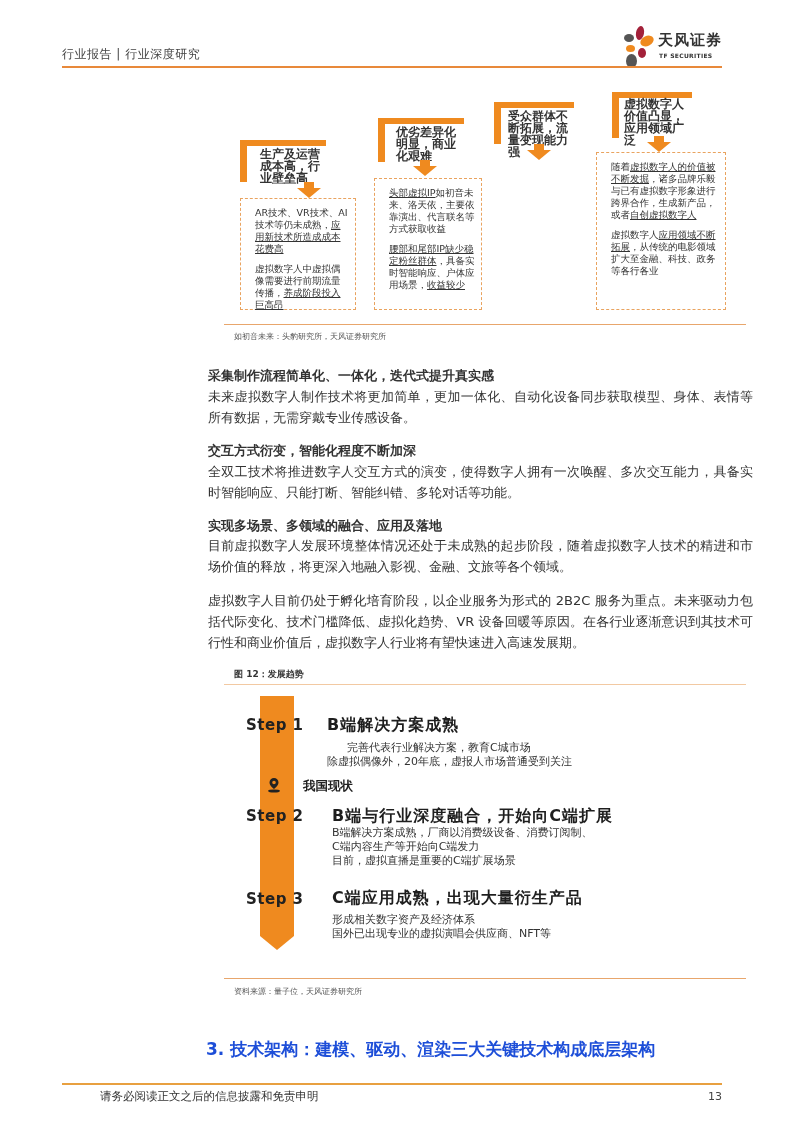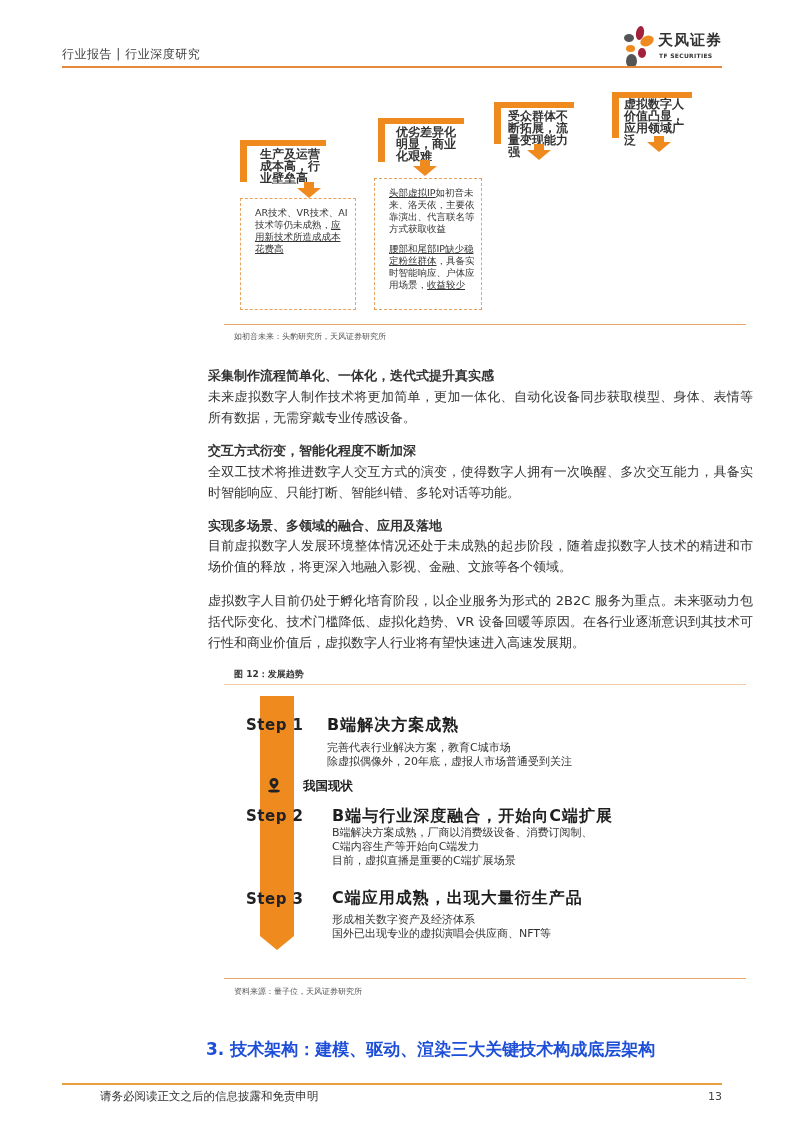--- a/index.html
+++ b/index.html
@@ -62,20 +62,21 @@
 
 <div class="abs fig1">
 
   <div class="stair-bar-v" style="left:4px;top:52px;width:7px;height:42px;"></div>
   <div class="stair-bar-h" style="left:4px;top:52px;width:86px;height:6px;"></div>
   <div class="stair-label" style="left:24px;top:60px;width:62px;">生产及运营成本高，行业壁垒高</div>
   <div class="down-arrow-stem" style="left:68px;top:94px;"></div>
   <div class="down-arrow" style="left:61px;top:100px;"></div>
   <div class="dbox" style="left:4px;top:110px;width:116px;height:112px;">
     <p><span>AR技术、VR技术、AI技术等仍未成熟，</span><span class="u">应用新技术所造成成本花费高</span></p>
+    <p><span>虚拟数字人中虚拟偶像需要进行前期流量传播，</span><span class="u">养成阶段投入巨高昂</span></p>
   </div>
 
   <div class="stair-bar-v" style="left:142px;top:30px;width:7px;height:44px;"></div>
   <div class="stair-bar-h" style="left:142px;top:30px;width:86px;height:6px;"></div>
   <div class="stair-label" style="left:160px;top:38px;width:64px;">优劣差异化明显，商业化艰难</div>
   <div class="down-arrow-stem" style="left:184px;top:72px;"></div>
   <div class="down-arrow" style="left:177px;top:78px;"></div>
   <div class="dbox" style="left:138px;top:90px;width:108px;height:132px;">
     <p><span class="u">头部虚拟IP</span><span>如初音未来、洛天依，主要依靠演出、代言联名等方式获取收益</span></p>
     <p><span class="u">腰部和尾部IP缺少稳定粉丝群体</span><span>，具备实时智能响应、户体应用场景，</span><span class="u">收益较少</span></p>
@@ -85,20 +86,24 @@
   <div class="stair-bar-h" style="left:258px;top:14px;width:80px;height:6px;"></div>
   <div class="stair-label" style="left:272px;top:22px;width:64px;">受众群体不断拓展，流量变现能力强</div>
   <div class="down-arrow-stem" style="left:298px;top:56px;"></div>
   <div class="down-arrow" style="left:291px;top:62px;"></div>
 
   <div class="stair-bar-v" style="left:376px;top:4px;width:7px;height:46px;"></div>
   <div class="stair-bar-h" style="left:376px;top:4px;width:80px;height:6px;"></div>
   <div class="stair-label" style="left:388px;top:10px;width:66px;">虚拟数字人价值凸显，应用领域广泛</div>
   <div class="down-arrow-stem" style="left:418px;top:48px;"></div>
   <div class="down-arrow" style="left:411px;top:54px;"></div>
+  <div class="dbox" style="left:360px;top:64px;width:130px;height:158px;">
+    <p><span>随着</span><span class="u">虚拟数字人的价值被不断发掘</span><span>，诸多品牌乐毅与已有虚拟数字形象进行跨界合作，生成新产品，或者</span><span class="u">自创虚拟数字人</span></p>
+    <p><span>虚拟数字人</span><span class="u">应用领域不断拓展</span><span>，从传统的电影领域扩大至金融、科技、政务等各行各业</span></p>
+  </div>
 </div>
 <div class="abs fig1-rule"></div>
 <div class="abs source" style="left:234px;top:331px;">如初音未来：头豹研究所，天风证券研究所</div>
 
 <div class="abs h-bold" style="top:367px;">采集制作流程简单化、一体化，迭代式提升真实感</div>
 <div class="abs para" style="top:386px;">未来虚拟数字人制作技术将更加简单，更加一体化、自动化设备同步获取模型、身体、表情等所有数据，无需穿戴专业传感设备。</div>
 
 <div class="abs h-bold" style="top:442px;">交互方式衍变，智能化程度不断加深</div>
 <div class="abs para" style="top:461px;">全双工技术将推进数字人交互方式的演变，使得数字人拥有一次唤醒、多次交互能力，具备实时智能响应、只能打断、智能纠错、多轮对话等功能。</div>
 
@@ -108,21 +113,21 @@
 <div class="abs para" style="top:590px;">虚拟数字人目前仍处于孵化培育阶段，以企业服务为形式的 2B2C 服务为重点。未来驱动力包括代际变化、技术门槛降低、虚拟化趋势、VR 设备回暖等原因。在各行业逐渐意识到其技术可行性和商业价值后，虚拟数字人行业将有望快速进入高速发展期。</div>
 
 <div class="abs fig2-title">图 12：发展趋势</div>
 <div class="abs fig2-rule-top"></div>
 
 <div class="abs timeline-bar"></div>
 <div class="abs timeline-tip"></div>
 
 <div class="abs step-label" style="left:246px;top:716px;">Step 1</div>
 <div class="abs step-title" style="left:327px;top:715px;">B端解决方案成熟</div>
-<div class="abs step-desc" style="left:327px;top:741px;">完善代表行业解决方案，教育C城市场</div>
+<div class="abs step-desc" style="left:347px;top:741px;">完善代表行业解决方案，教育C城市场</div>
 <div class="abs step-desc" style="left:327px;top:755px;">除虚拟偶像外，20年底，虚报人市场普通受到关注</div>
 
 <div class="abs" style="left:266px;top:777px;width:16px;height:16px;">
   <svg width="16" height="16" viewBox="0 0 16 16">
       <path d="M8 1a4.5 4.5 0 0 0-4.5 4.5C3.5 9 8 12 8 12s4.5-3 4.5-6.5A4.5 4.5 0 0 0 8 1zm0 6.3a1.8 1.8 0 1 1 0-3.6 1.8 1.8 0 0 1 0 3.6z" fill="#222"></path>
       <ellipse cx="8" cy="14" rx="6" ry="1.6" fill="#222"></ellipse>
     </svg>
 </div>
 <div class="abs status-label" style="left:303px;top:778px;">我国现状</div>
 

